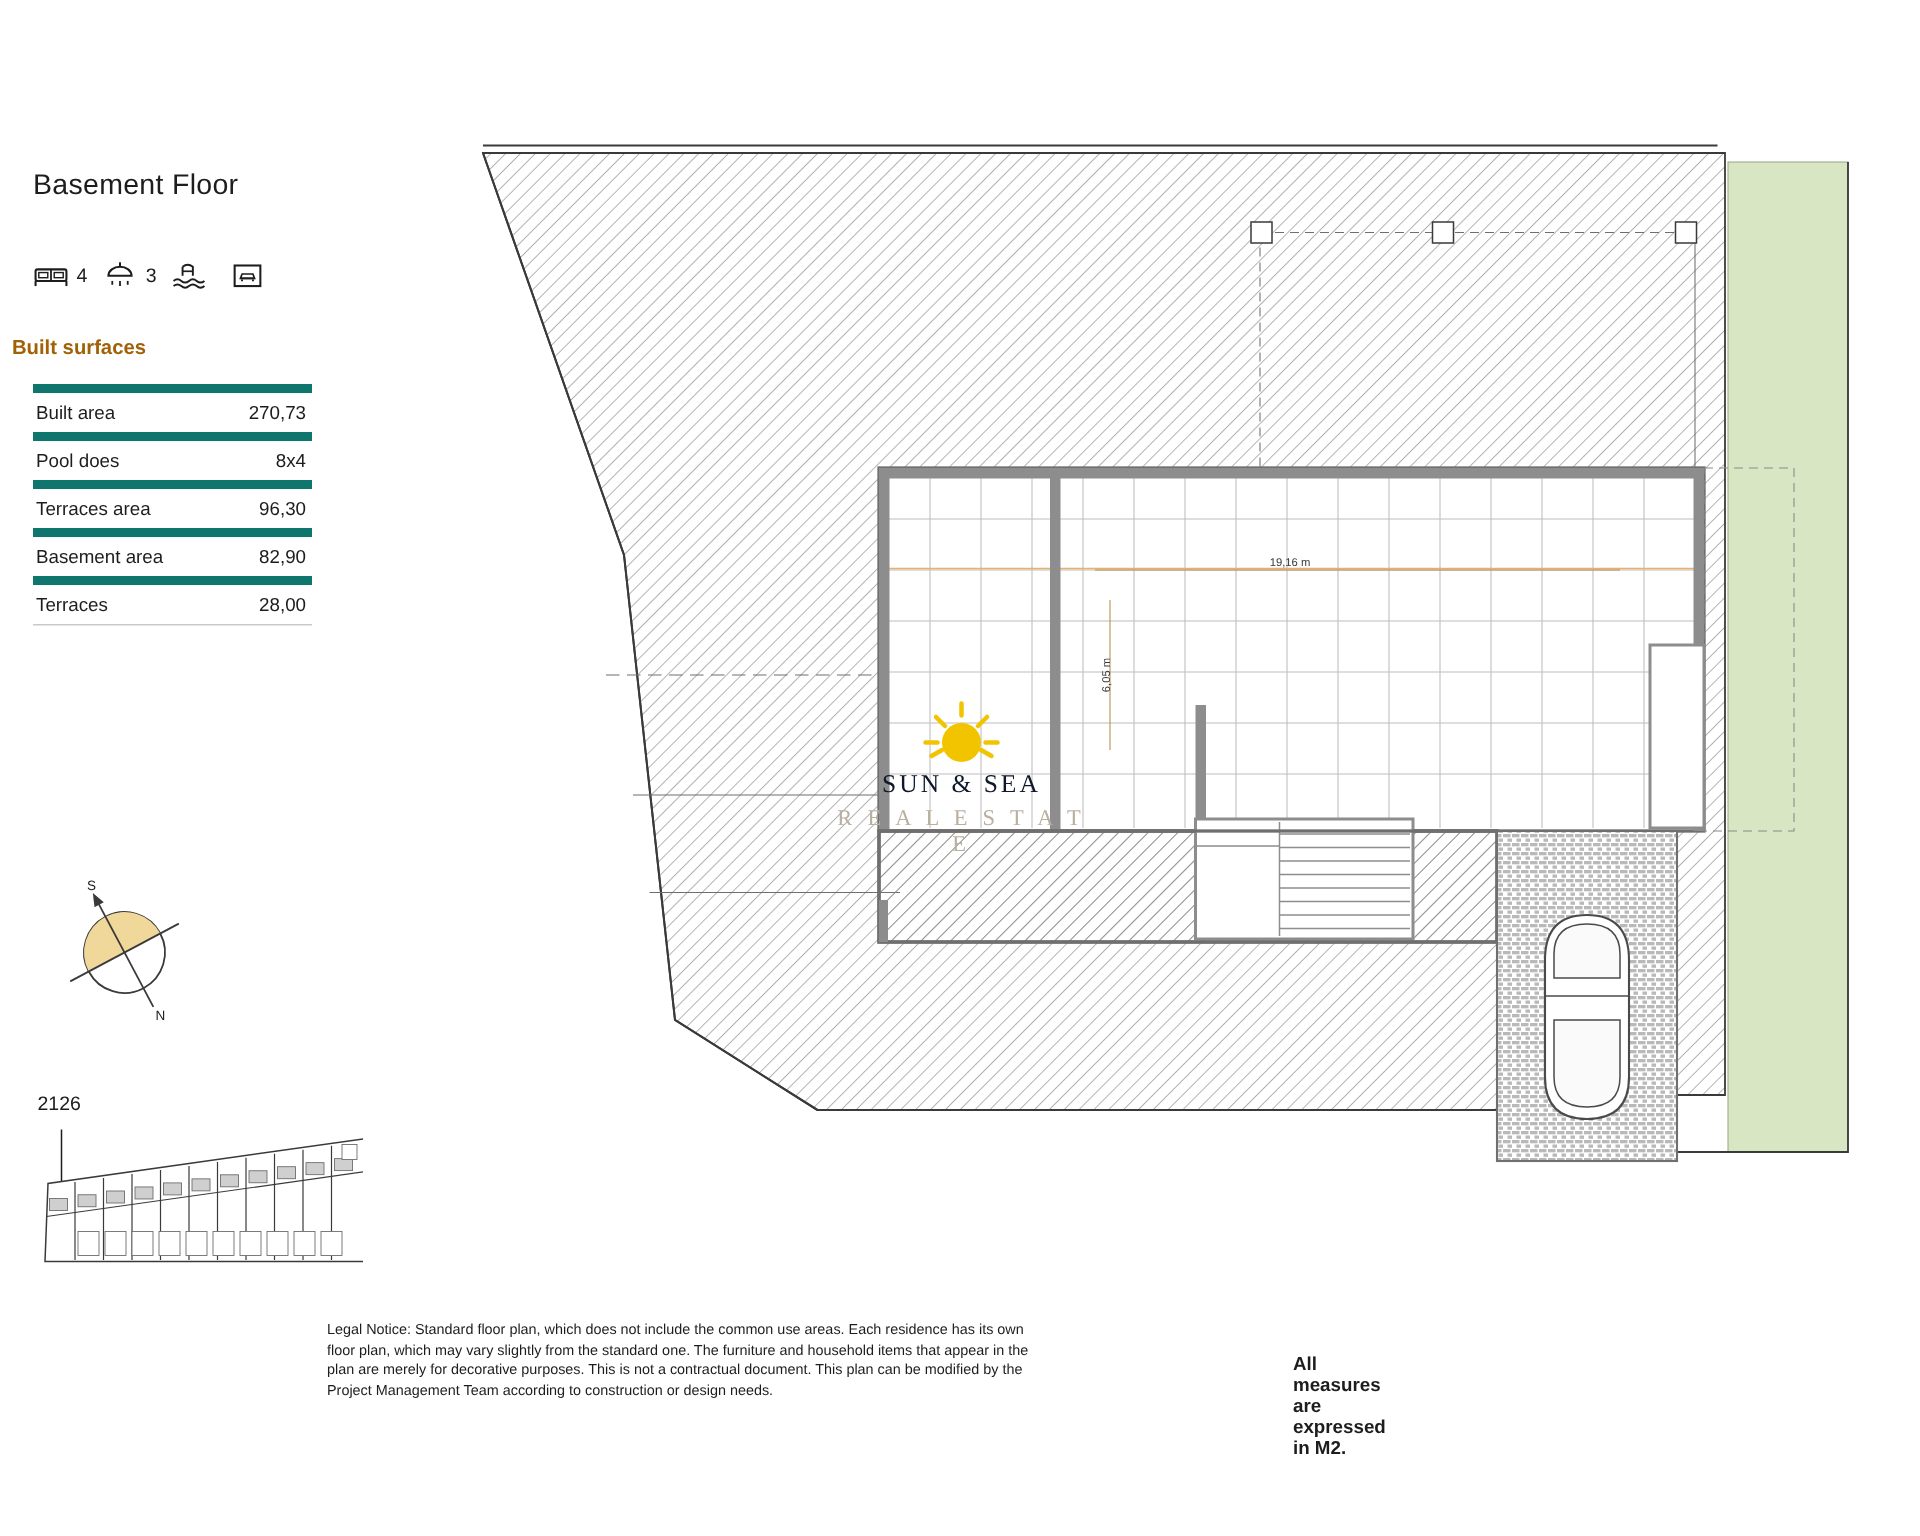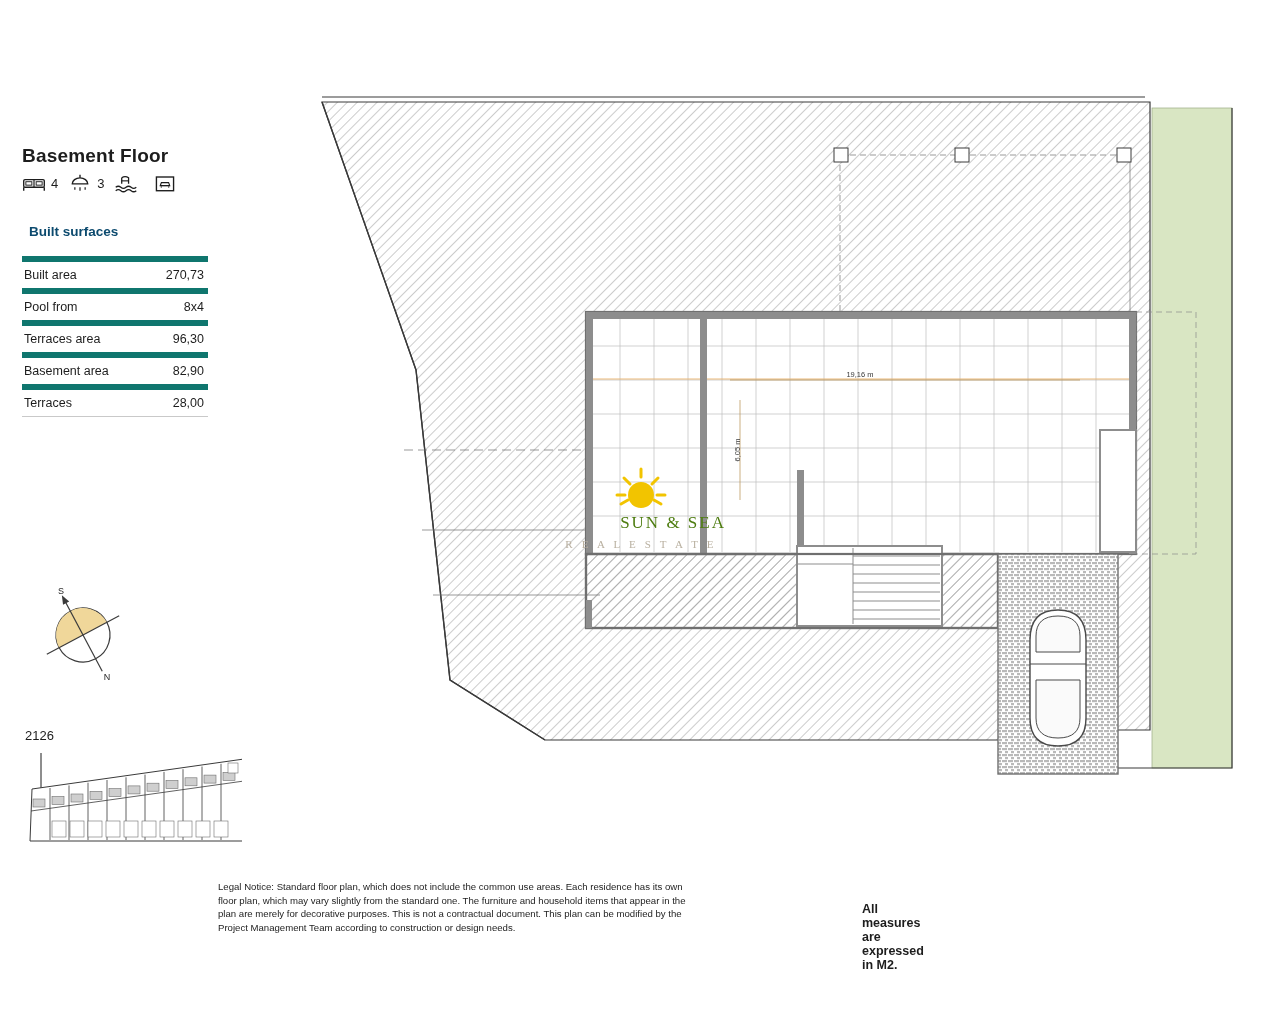--- a/index.html
+++ b/index.html
@@ -22,24 +22,23 @@
     left: 0;
     top: 0;
     width: 300px;
     height: 1024px;
   }
   #floor-title {
     position: absolute;
     left: 22px;
     top: 113px;
     font-size: 19px;
-    font-weight: 700;
+    font-weight: 400;
     letter-spacing: .2px;
     color: #1d1d1d;
-    margin-top: 32px;
   }
 
   
   #icon-row {
     position: absolute;
     left: 22px;
     top: 172px;
     display: flex;
     align-items: center;
     gap: 10px;
@@ -55,25 +54,25 @@
   }
   .ico {
     width: 24px;
     height: 22px;
     display: block;
   }
 
   
   #built-surfaces-heading {
     position: absolute;
-    left: 29px;
+    left: 8px;
     top: 224px;
     font-size: 13.5px;
     font-weight: bold;
-    color: #0c4a6e;
+    color: #a16207;
   }
   #surfaces-table {
     position: absolute;
     left: 22px;
     top: 256px;
     width: 186px;
     border-collapse: collapse;
     font-size: 12.5px;
   }
   #surfaces-table tr {
@@ -154,33 +153,33 @@
     top: 455px;
     width: 170px;
     height: 110px;
     pointer-events: none;
   }
   #wm-title {
     position: absolute;
     left: 0;
     top: 58px;
     width: 170px;
-    text-align: right;
+    text-align: center;
     font-size: 17px;
     letter-spacing: 2px;
-    color: #4d7c0f;
+    color: #0f172a;
     font-family: "Liberation Serif", serif;
   }
   #wm-sub {
     position: absolute;
     left: 0;
     top: 83px;
     width: 170px;
     text-align: center;
-    font-size: 11px;
+    font-size: 15px;
     letter-spacing: 3.2px;
     color: #b9b0a0;
     font-family: "Liberation Serif", serif;
   }
 </style>
 </head>
 <body>
 
 <div id="left-panel">
 
@@ -245,21 +244,21 @@
 
   <div id="built-surfaces-heading">Built surfaces</div>
 
   <table id="surfaces-table">
     <tbody>
       <tr>
         <td>Built area</td>
         <td class="val">270,73</td>
       </tr>
       <tr>
-        <td>Pool from</td>
+        <td>Pool does</td>
         <td class="val">8x4</td>
       </tr>
       <tr>
         <td>Terraces area</td>
         <td class="val">96,30</td>
       </tr>
       <tr>
         <td>Basement area</td>
         <td class="val">82,90</td>
       </tr>

